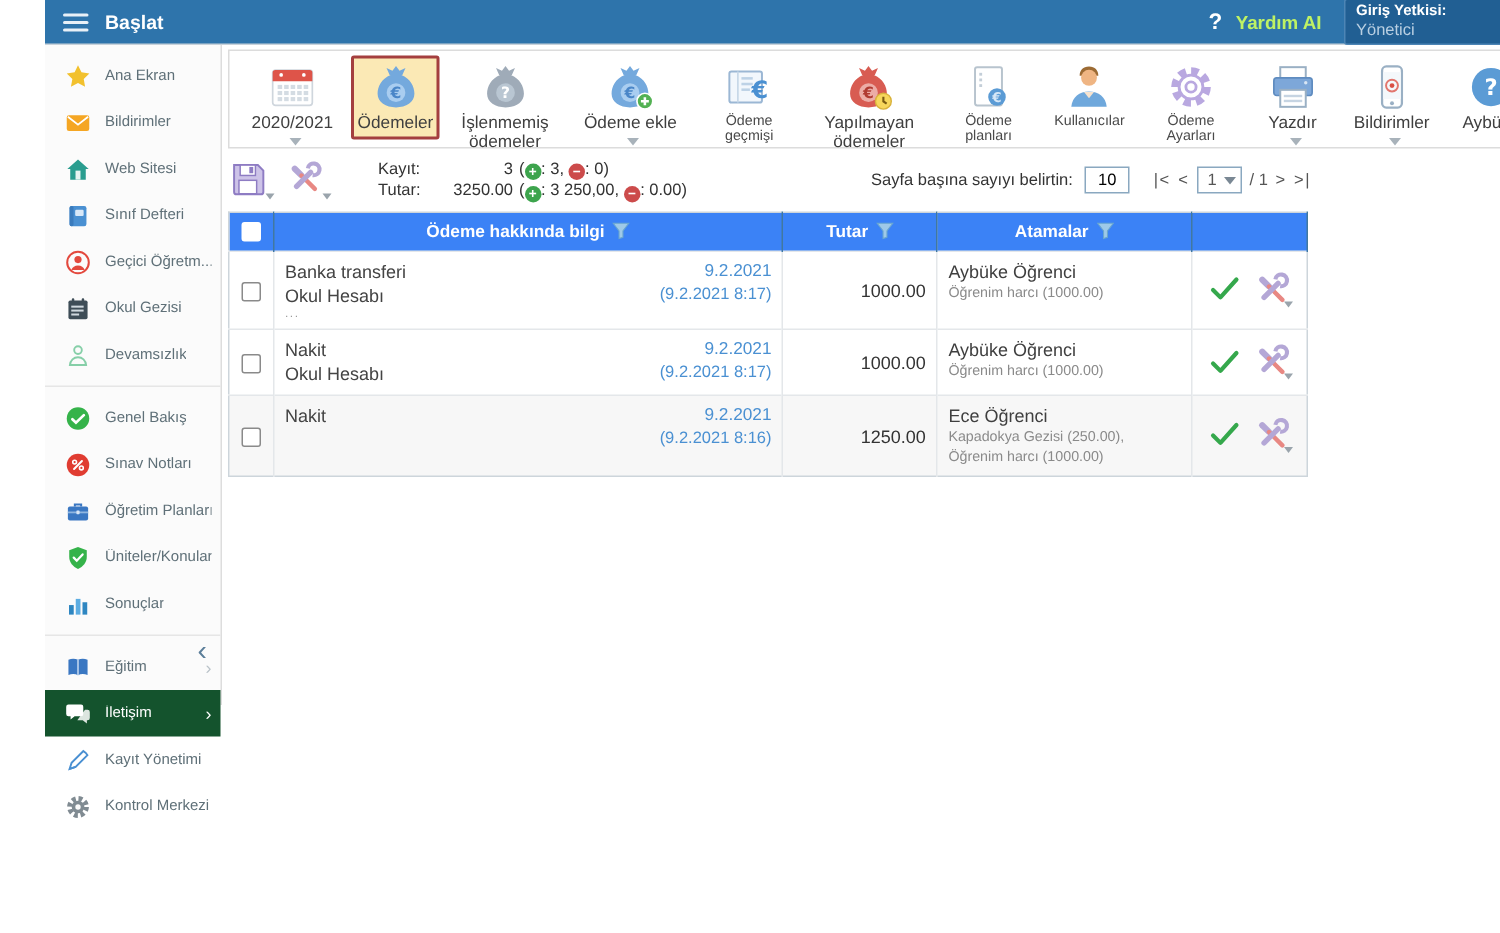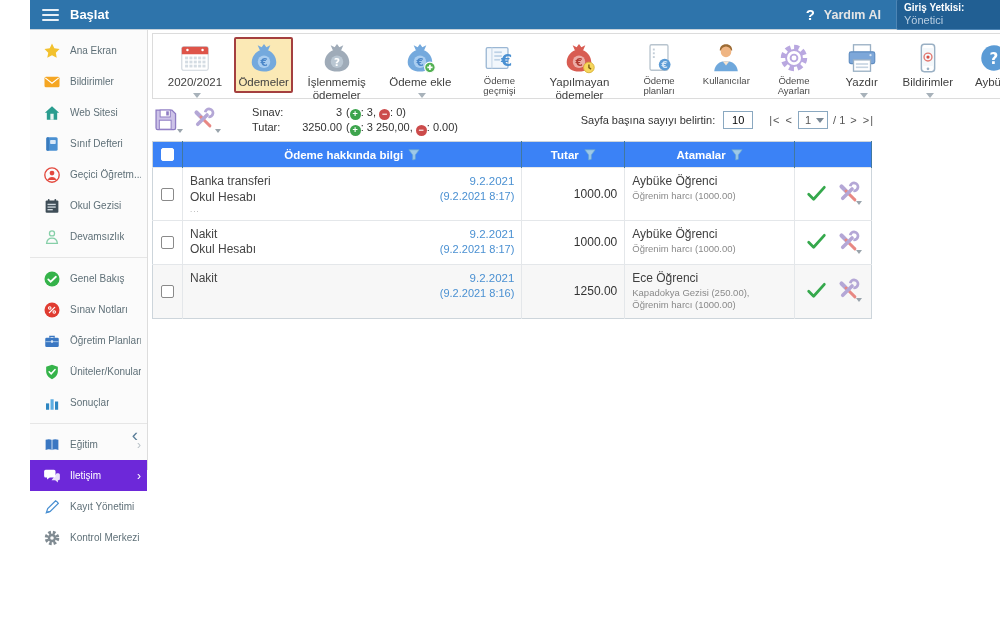--- a/index.html
+++ b/index.html
@@ -7,36 +7,36 @@
   body { font-family:"Liberation Sans","DejaVu Sans",sans-serif; background:#fff; color:#333; }
   .app { width:1000px; height:470px; display:flex; flex-direction:column;margin-left:30px; }
 
   
   .topbar { height:30px; background:#2e74ab; display:flex; align-items:center; padding:0 8px 0 12px; flex-shrink:0; border-bottom:1px solid #c8d2da; }
   .hamburger { width:17px; display:flex; flex-direction:column; gap:3px; cursor:pointer; margin-right:11px; }
   .hamburger span { height:2px; background:#e8f0f7; border-radius:1px; }
   .topbar-title { color:#fff; font-weight:bold; font-size:13px; }
   .topbar-right { margin-left:auto; display:flex; align-items:center; gap:9px; }
   .help-q { color:#fff; font-weight:bold; font-size:15px; cursor:pointer; }
-  .help-label { color:#e5e5e5; font-weight:bold; font-size:12.5px; cursor:pointer; margin-right:6px; }
+  .help-label { color:#bef264; font-weight:bold; font-size:12.5px; cursor:pointer; margin-right:6px; }
   .role-box { width:126px; background:#215f93; border:1px solid #4d85b5; border-radius:2px; padding:2px 7px 3px; cursor:pointer; }
   .role-label { color:#fff; font-size:10px; font-weight:bold; }
   .role-value-row { display:flex; align-items:center; justify-content:space-between; margin-top:1px; }
   .role-value-row span:first-child { color:#b9cfe2; font-size:11px; }
 
   .body-row { flex:1; display:flex; min-height:0; }
 
   
   .sidebar { width:118px; background:#fbfbfb; border-right:1px solid #ddd; position:relative; padding-top:5px; flex-shrink:0; }
   .side-item { height:31px; display:flex; align-items:center; padding:0 6px 0 13px; cursor:pointer; }
   .side-item .si { width:18px; height:18px; flex-shrink:0; display:inline-flex; color:#5f7078; }
   .side-item .si svg { width:100%; height:100%; }
   .side-item .sl { margin-left:9px; font-size:10px; color:#5f7078; white-space:nowrap; overflow:hidden;text-align:right; }
   .side-item .side-chev { margin-left:auto; color:#b9c2c8; font-size:12px; }
-  .side-item.selected { background:#6d28d9; }
+  .side-item.selected { background:#14532d; }
   .side-item.selected .sl, .side-item.selected .side-chev { color:#fff; }
   .side-item.selected .si { color:#fff; }
   .side-div { border-top:1px solid #e6e6e6; margin:5px 0; }
   .collapse { position:absolute; bottom:26px; right:9px; color:#5b7e99; font-size:19px; line-height:1; cursor:pointer; }
 
   
   .main { flex:1; min-width:0; display:flex; flex-direction:column; }
   .toolbar-panel { margin:3px 3px 0 4px; border:1px solid #dcdcdc; background:#fff; height:66px; display:flex; align-items:flex-start; padding:3px 2px 0 4px; }
   .tb-item { display:flex; flex-direction:column; align-items:center; padding:2px 5px; margin:0 1px; cursor:pointer; border:2px solid transparent; border-radius:2px; min-width:58px; }
   .tb-item.active { background:#fbe9b5; border-color:#a43f3f; }
@@ -433,21 +433,21 @@
                 </svg></span><span class="mini-caret"></span></div>
           <div class="icon-btn"><span><svg viewBox="0 0 32 32">
                   <line x1="8" y1="8" x2="13.5" y2="13.5" stroke="#b4a7d6" stroke-width="5" stroke-linecap="round"></line>
                   <line x1="13.5" y1="13.5" x2="24.5" y2="24.5" stroke="#e88883" stroke-width="3.6" stroke-linecap="round"></line>
                   <circle cx="23.5" cy="8.5" r="4.8" fill="none" stroke="#b4a7d6" stroke-width="3.4" stroke-dasharray="22 8.2" transform="rotate(190 23.5 8.5)"></circle>
                   <line x1="21" y1="11" x2="9.5" y2="22.5" stroke="#b4a7d6" stroke-width="4.4" stroke-linecap="round"></line>
                 </svg></span><span class="mini-caret"></span></div>
 
           <div class="summary">
             <div class="sum-row">
-              <span class="sum-lbl">Sınav:</span>
+              <span class="sum-lbl">Kayıt:</span>
               <span class="sum-val">3</span>
               <span>(<span class="pill pos">+</span>: <span>3</span>, <span class="pill neg">−</span>: <span>0</span>)</span>
             </div>
             <div class="sum-row">
               <span class="sum-lbl">Tutar:</span>
               <span class="sum-val">3250.00</span>
               <span>(<span class="pill pos">+</span>: <span>3 250,00</span>, <span class="pill neg">−</span>: <span>0.00</span>)</span>
             </div>
           </div>
 

